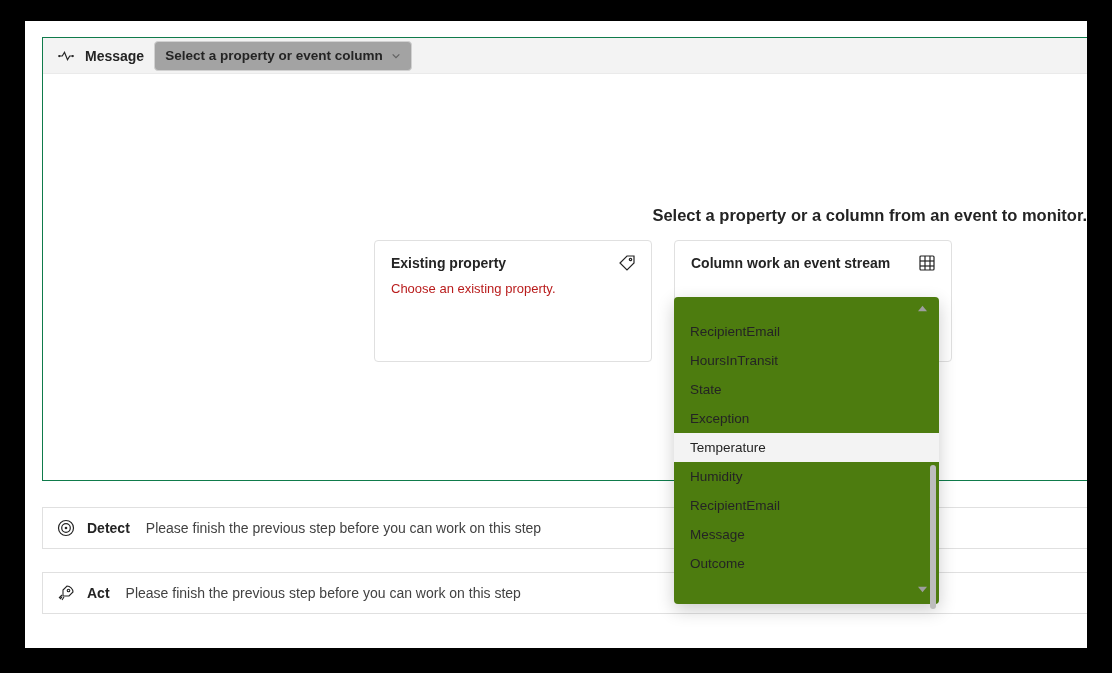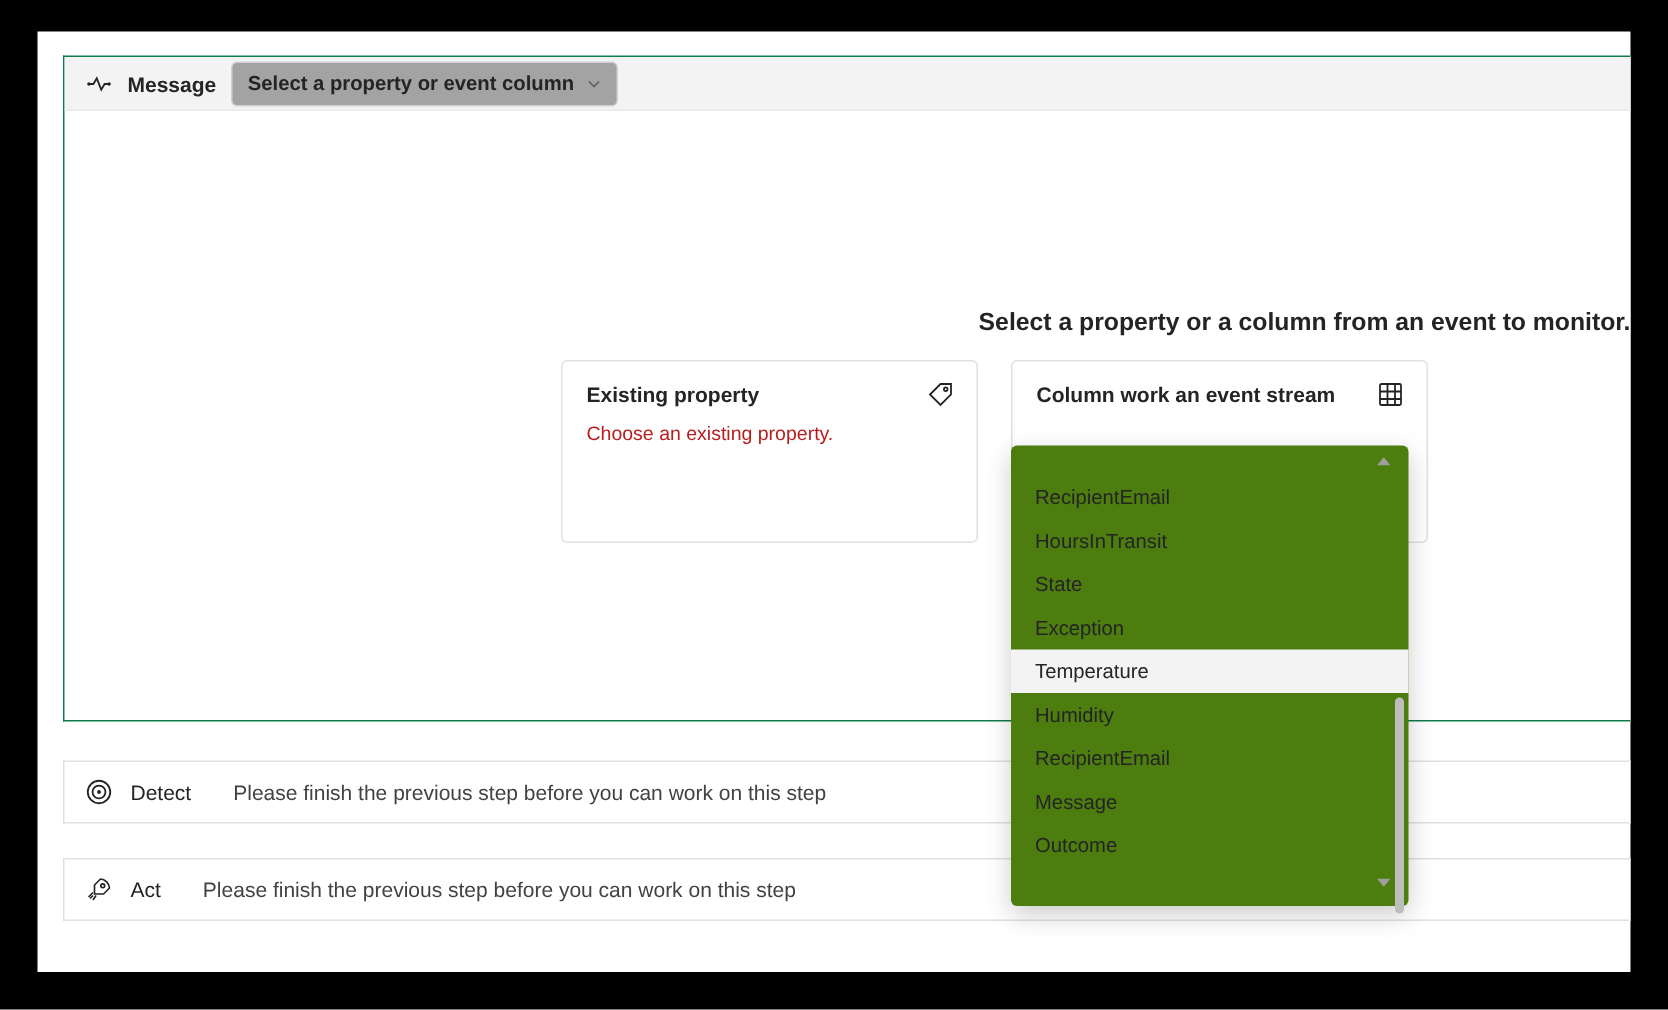--- a/index.html
+++ b/index.html
@@ -187,21 +187,21 @@
   .step-row.detect { top: 486px; }
   .step-row.act    { top: 551px; }
   .step-row-icon {
     width: 18px;
     height: 18px;
     color: #242424;
     display: flex;
     align-items: center;
     justify-content: center;
   }
-  .step-row-title { font-weight: 400; margin-right: 16px; }
+  .step-row-title { font-weight: 700; margin-right: 4px; }
   .step-row-msg { color: #424242; }
 </style>
 </head>
 <body>
 
 <div class="page">
 
   <div class="select-panel">
 
     <div class="select-header">

